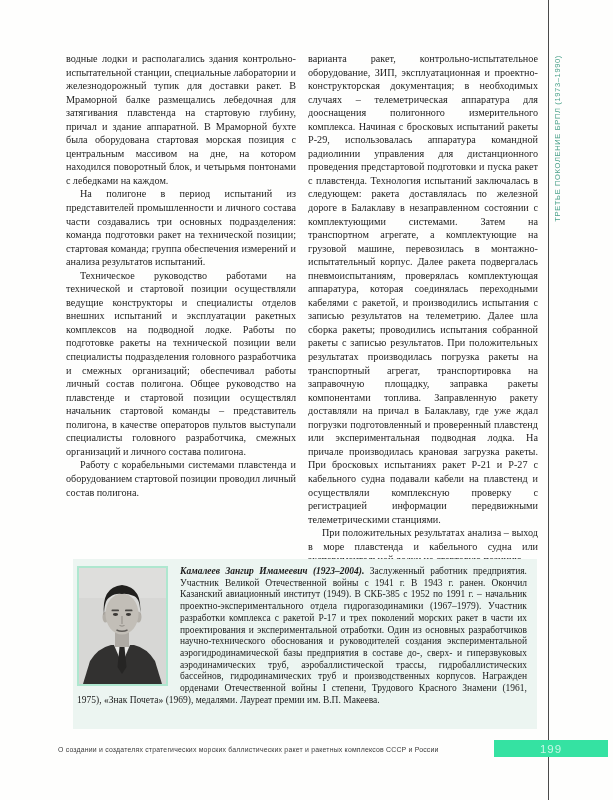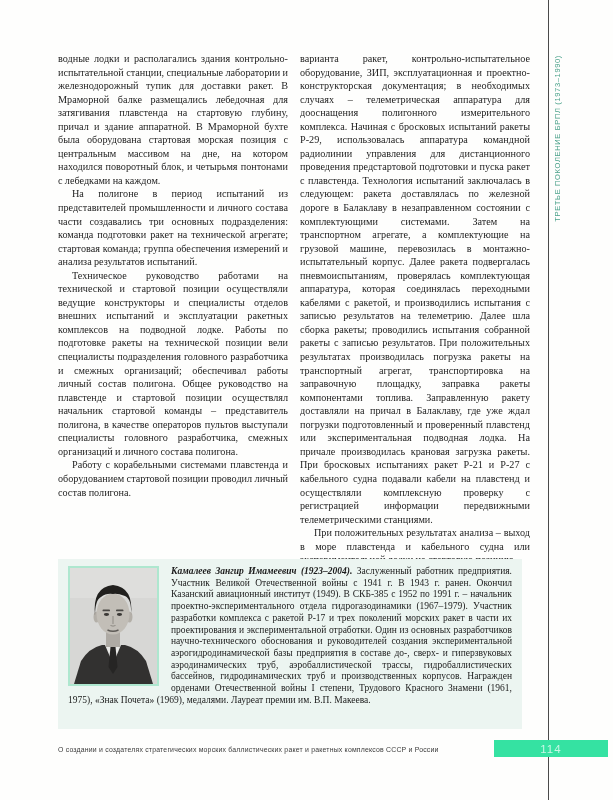--- a/index.html
+++ b/index.html
@@ -13,34 +13,34 @@
   
   .sidebar{position:absolute;left:553px;top:55px;width:16px;height:170px;}
   .sidebar span{
     position:absolute;top:0;left:0;transform-origin:0 0;
     transform:rotate(-90deg) translateX(-100%);
     white-space:nowrap;font-family:"Liberation Sans",sans-serif;
     font-size:7.6px;letter-spacing:0.6px;color:var(--sidebar-text,#4aa18a);
   }
   
   .columns{
-    position:absolute;left:58px;top:52px;width:472px;height:508px;
+    position:absolute;left:66px;top:52px;width:472px;height:508px;
     display:flex;gap:12px;overflow:hidden;
   }
   .col{width:230px;height:100%;overflow:hidden;}
   .col p{
     margin:0;font-size:10.2px;line-height:13.55px;text-align:justify;
     hyphens:auto;-webkit-hyphens:auto;word-spacing:-0.2px;
   }
   .col p.indent{text-indent:14px;}
   
   .bio{
-    position:absolute;left:58px;top:559px;width:464px;height:170px;
+    position:absolute;left:73px;top:559px;width:464px;height:170px;
     background:var(--bio-bg,#ecf5f1);box-sizing:border-box;
-    padding:7px 10px 6px 10px;overflow:hidden;
+    padding:7px 10px 6px 4px;overflow:hidden;
   }
   .photo{
     float:left;width:87px;height:116px;margin:0 12px 4px 0;
     border:2px solid var(--photo-border,#aee7cf);background:#d6d6d4;
   }
   .photo svg{display:block;width:100%;height:100%;}
   .bio p{
     margin:0;font-size:9.5px;line-height:11.7px;text-align:justify;
     hyphens:auto;-webkit-hyphens:auto;color:#1b1b1b;
   }
@@ -68,21 +68,21 @@
 
   <div class="edge-rule"></div>
 
   <div class="sidebar">
     <span>ТРЕТЬЕ ПОКОЛЕНИЕ БРПЛ (1973–1990)</span>
   </div>
 
   <div class="columns">
     <div class="col">
         <p class="">водные лодки и располагались здания контрольно-испытательной станции, специальные лаборатории и железнодорожный тупик для доставки ракет. В Мраморной балке размещались лебедочная для затягивания плавстенда на стартовую глубину, причал и здание аппаратной. В Мраморной бухте была оборудована стартовая морская позиция с центральным массивом на дне, на котором находился поворотный блок, и четырьмя понтонами с лебедками на каждом.</p>
-        <p class="indent">На полигоне в период испытаний из представителей промышленности и личного состава части создавались три основных подразделения: команда подготовки ракет на технической агрегате; стартовая команда; группа обеспечения измерений и анализа результатов испытаний.</p>
+        <p class="indent">На полигоне в период испытаний из представителей промышленности и личного состава части создавались три основных подразделения: команда подготовки ракет на технической позиции; стартовая команда; группа обеспечения измерений и анализа результатов испытаний.</p>
         <p class="indent">Техническое руководство работами на технической и стартовой позиции осуществляли ведущие конструкторы и специалисты отделов внешних испытаний и эксплуатации ракетных комплексов на подводной лодке. Работы по подготовке ракеты на технической позиции вели специалисты подразделения головного разработчика и смежных организаций; обеспечивал работы личный состав полигона. Общее руководство на плавстенде и стартовой позиции осуществлял начальник стартовой команды – представитель полигона, в качестве операторов пультов выступали специалисты головного разработчика, смежных организаций и личного состава полигона.</p>
         <p class="indent">Работу с корабельными системами плавстенда и оборудованием стартовой позиции проводил личный состав полигона.</p>
       </div>
     <div class="col">
         <p class="">варианта ракет, контрольно-испытательное оборудование, ЗИП, эксплуатационная и проектно-конструкторская документация; в необходимых случаях – телеметрическая аппаратура для дооснащения полигонного измерительного комплекса. Начиная с бросковых испытаний ракеты Р-29, использовалась аппаратура командной радиолинии управления для дистанционного проведения предстартовой подготовки и пуска ракет с плавстенда. Технология испытаний заключалась в следующем: ракета доставлялась по железной дороге в Балаклаву в незаправленном состоянии с комплектующими системами. Затем на транспортном агрегате, а комплектующие на грузовой машине, перевозилась в монтажно-испытательный корпус. Далее ракета подвергалась пневмоиспытаниям, проверялась комплектующая аппаратура, которая соединялась переходными кабелями с ракетой, и производились испытания с записью результатов на телеметрию. Далее шла сборка ракеты; проводились испытания собранной ракеты с записью результатов. При положительных результатах производилась погрузка ракеты на транспортный агрегат, транспортировка на заправочную площадку, заправка ракеты компонентами топлива. Заправленную ракету доставляли на причал в Балаклаву, где уже ждал погрузки подготовленный и проверенный плавстенд или экспериментальная подводная лодка. На причале производилась крановая загрузка ракеты. При бросковых испытаниях ракет Р-21 и Р-27 с кабельного судна подавали кабели на плавстенд и осуществляли комплексную проверку с регистрацией информации передвижными телеметрическими станциями.</p>
         <p class="indent">При положительных результатах анализа – выход в море плавстенда и кабельного судна или экспериментальной лодки на стартовую позицию.</p>
       </div>
   </div>
 
   <div class="bio">
@@ -105,16 +105,16 @@
         <path d="M43,48 L43,56 M40.5,57.5 Q43,58.8 45.5,57.5" stroke="#8f8b84" stroke-width="1" fill="none"></path>
         <path d="M37.5,62 Q43,64.5 48.5,62" stroke="#5d5a56" stroke-width="1.4" fill="none"></path>
       </svg>
     </div>
     <p><span class="bio-name">Камалеев Зангир Имамеевич (1923–2004).</span> <span>Заслуженный работник предприятия. Участник Великой Отечественной войны с 1941 г. В 1943 г. ранен. Окончил Казанский авиационный институт (1949). В СКБ-385 с 1952 по 1991 г. – начальник проектно-экспериментального отдела гидрогазодинамики (1967–1979). Участник разработки комплекса с ракетой Р-17 и трех поколений морских ракет в части их проектирования и экспериментальной отработки. Один из основных разработчиков научно-технического обоснования и руководителей создания экспериментальной аэрогидродинамической базы предприятия в составе до-, сверх- и гиперзвуковых аэродинамических труб, аэробаллистической трассы, гидробаллистических бассейнов, гидродинамических труб и производственных корпусов. Награжден орденами Отечественной войны I степени, Трудового Красного Знамени (1961, 1975), «Знак Почета» (1969), медалями. Лауреат премии им. В.П. Макеева.</span></p>
   </div>
 
   <div class="footer-caption">О создании и создателях стратегических морских баллистических ракет и ракетных комплексов СССР и России</div>
 
   <div class="page-badge">
-    <span>114</span>
+    <span>199</span>
   </div>
 
 </div>
 
 </body></html>

